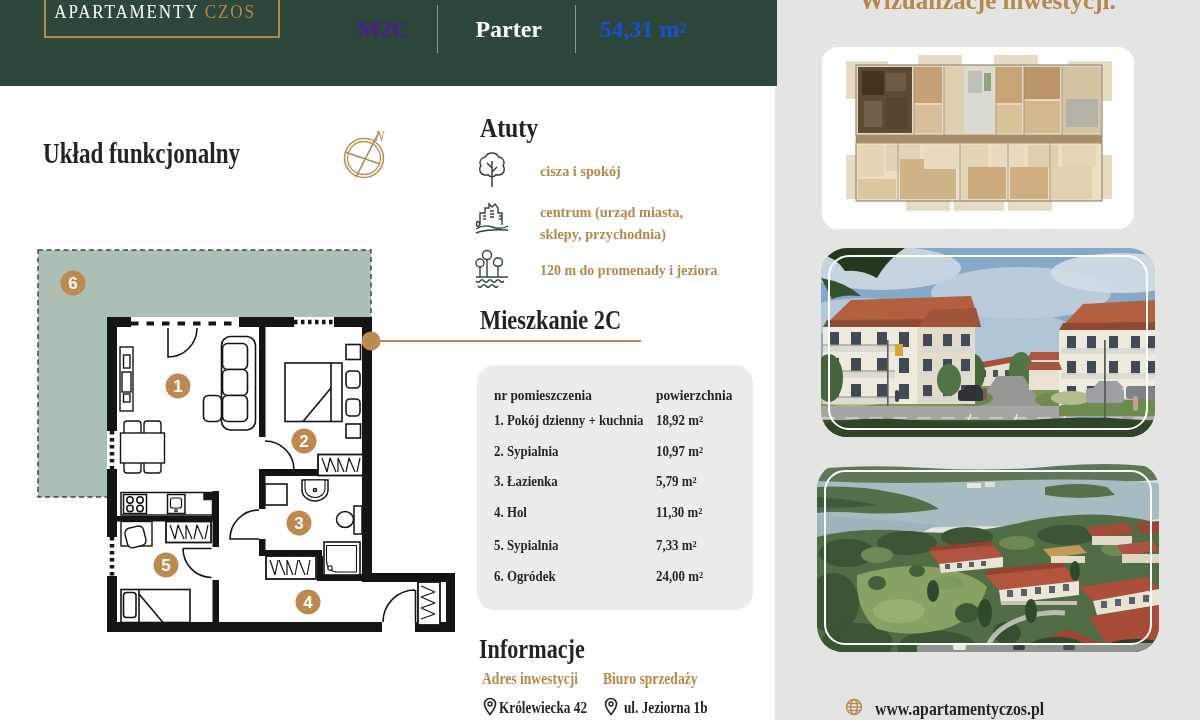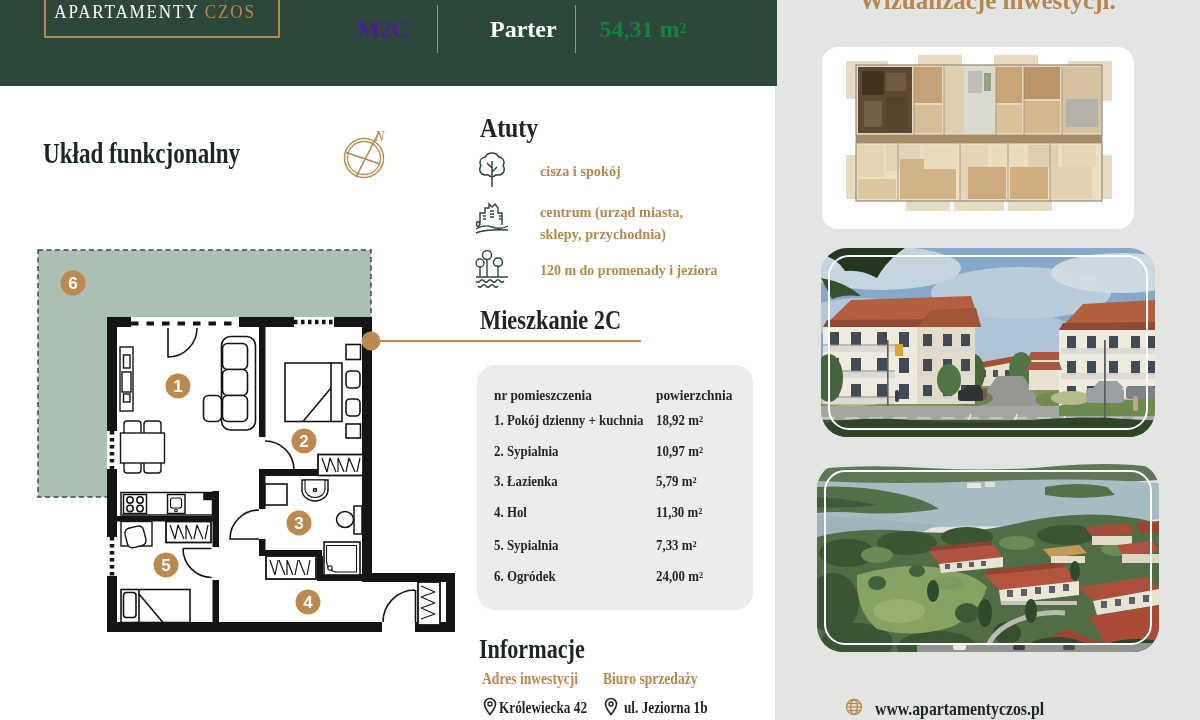--- a/index.html
+++ b/index.html
@@ -15,25 +15,25 @@
 <div class="abs" style="left:0;top:0;width:777px;height:86px;background:#2d473a;"></div>
 
 <div class="abs" style="left:44px;top:-12px;width:232px;height:46px;border:2px solid #b5884e;"></div>
 
 <div class="abs" style="left:37px;top:1px;width:236px;text-align:center;font-size:19px;letter-spacing:2px;color:#ffffff;transform:scaleX(0.9);transform-origin:118px 0;">APARTAMENTY <span style="color:#b5884e;">CZOS</span></div>
 
 <div class="abs" style="left:352px;top:16px;width:62px;text-align:center;font-size:24px;font-weight:bold;color:#4c1d95;">M2C</div>
 
 <div class="abs" style="left:437px;top:5px;width:1px;height:48px;background:rgba(255,255,255,0.45);"></div>
 
-<div class="abs" style="left:462px;top:16px;width:80px;text-align:left;font-size:24px;font-weight:bold;color:#fff;margin-left:28px;">Parter</div>
+<div class="abs" style="left:462px;top:16px;width:80px;text-align:right;font-size:24px;font-weight:bold;color:#fff;">Parter</div>
 
 <div class="abs" style="left:575px;top:5px;width:1px;height:48px;background:rgba(255,255,255,0.45);"></div>
 
-<div class="abs" style="left:593px;top:16px;width:100px;text-align:center;font-size:24px;font-weight:bold;color:#15803d;">54,31 m<span style="font-size:14px;vertical-align:4px;">2</span></div>
+<div class="abs" style="left:593px;top:16px;width:100px;text-align:center;font-size:24px;font-weight:bold;color:#1d4ed8;">54,31 m<span style="font-size:14px;vertical-align:4px;">2</span></div>
 
 <div class="abs" style="left:43px;top:136px;font-size:30px;font-weight:bold;color:#1d2721;transform:scaleX(0.77);transform-origin:left top;">Układ funkcjonalny</div>
 
 <svg class="abs" style="left:338px;top:125px;" width="60" height="62" viewBox="0 0 60 62">
   <circle cx="26" cy="33" r="19.5" fill="none" stroke="#c0904f" stroke-width="1.6"></circle>
   <circle cx="26" cy="33" r="16.5" fill="none" stroke="#c0904f" stroke-width="1.3"></circle>
   <line x1="18" y1="52" x2="41" y2="7" stroke="#a98a58" stroke-width="1.6"></line>
   <line x1="7" y1="27" x2="42" y2="39" stroke="#a98a58" stroke-width="1.4"></line>
   <text x="37" y="16" font-size="14" font-style="italic" fill="#c0904f" font-family="Liberation Serif,serif">N</text>
 </svg>

